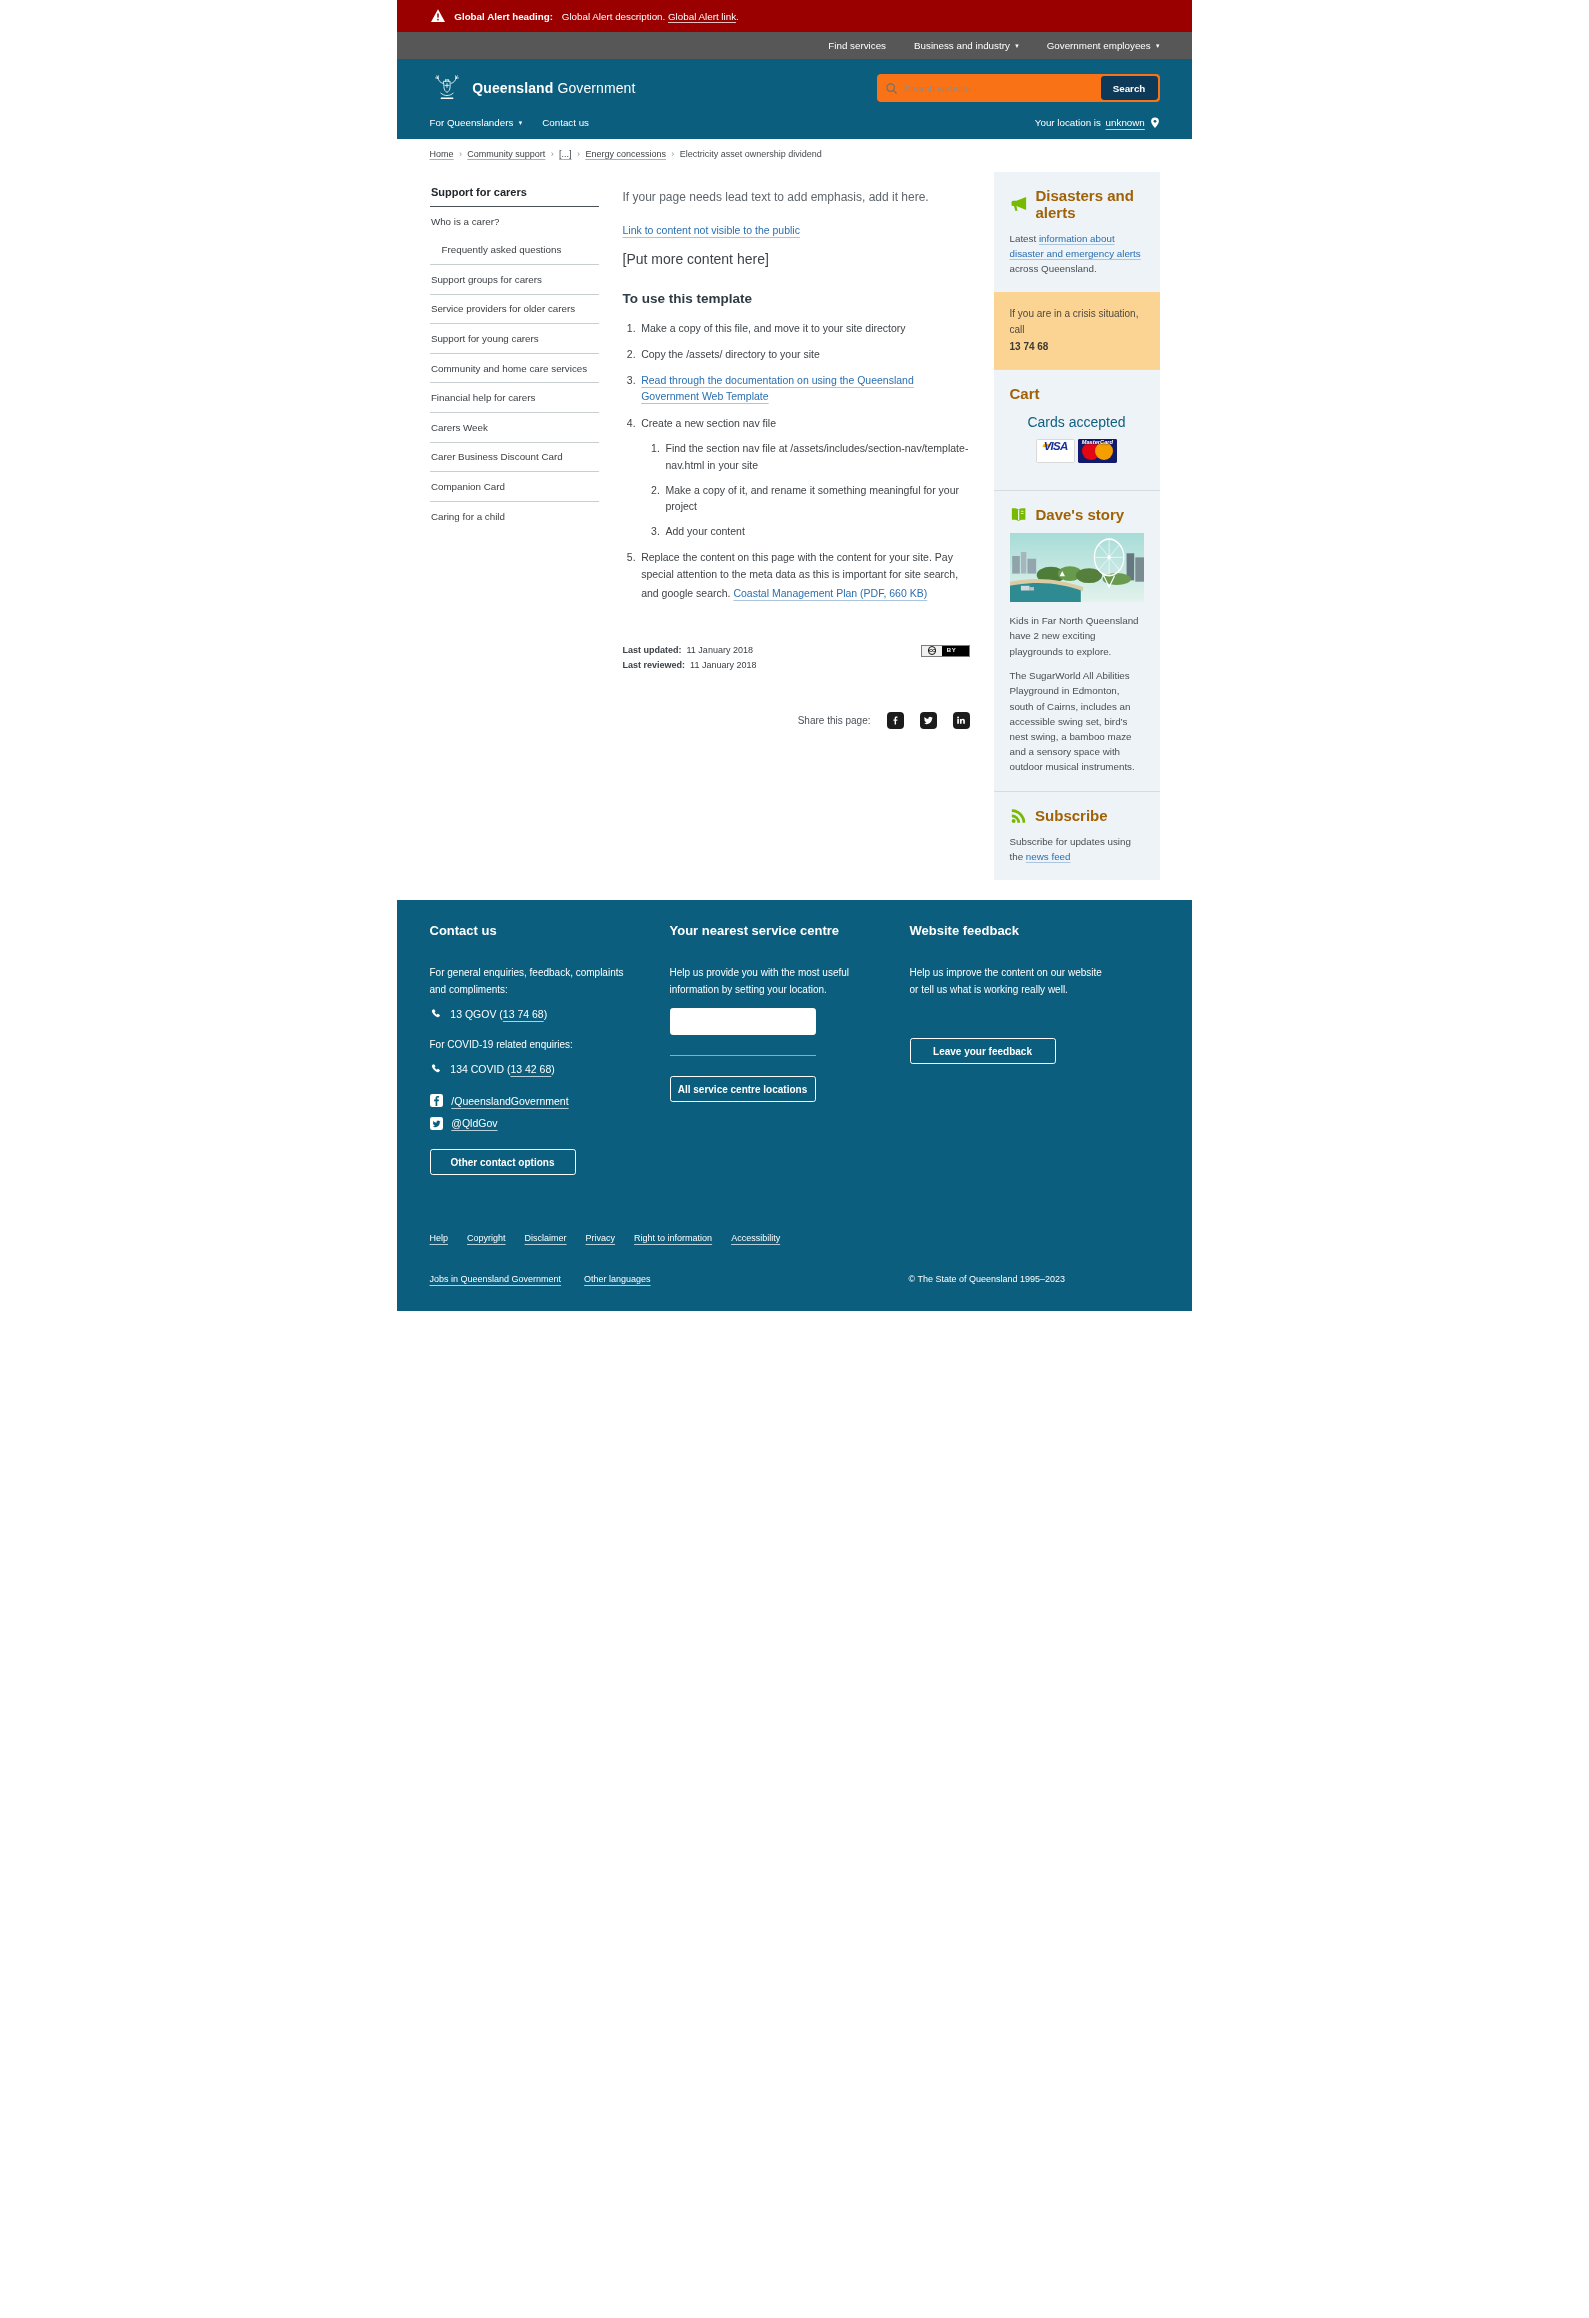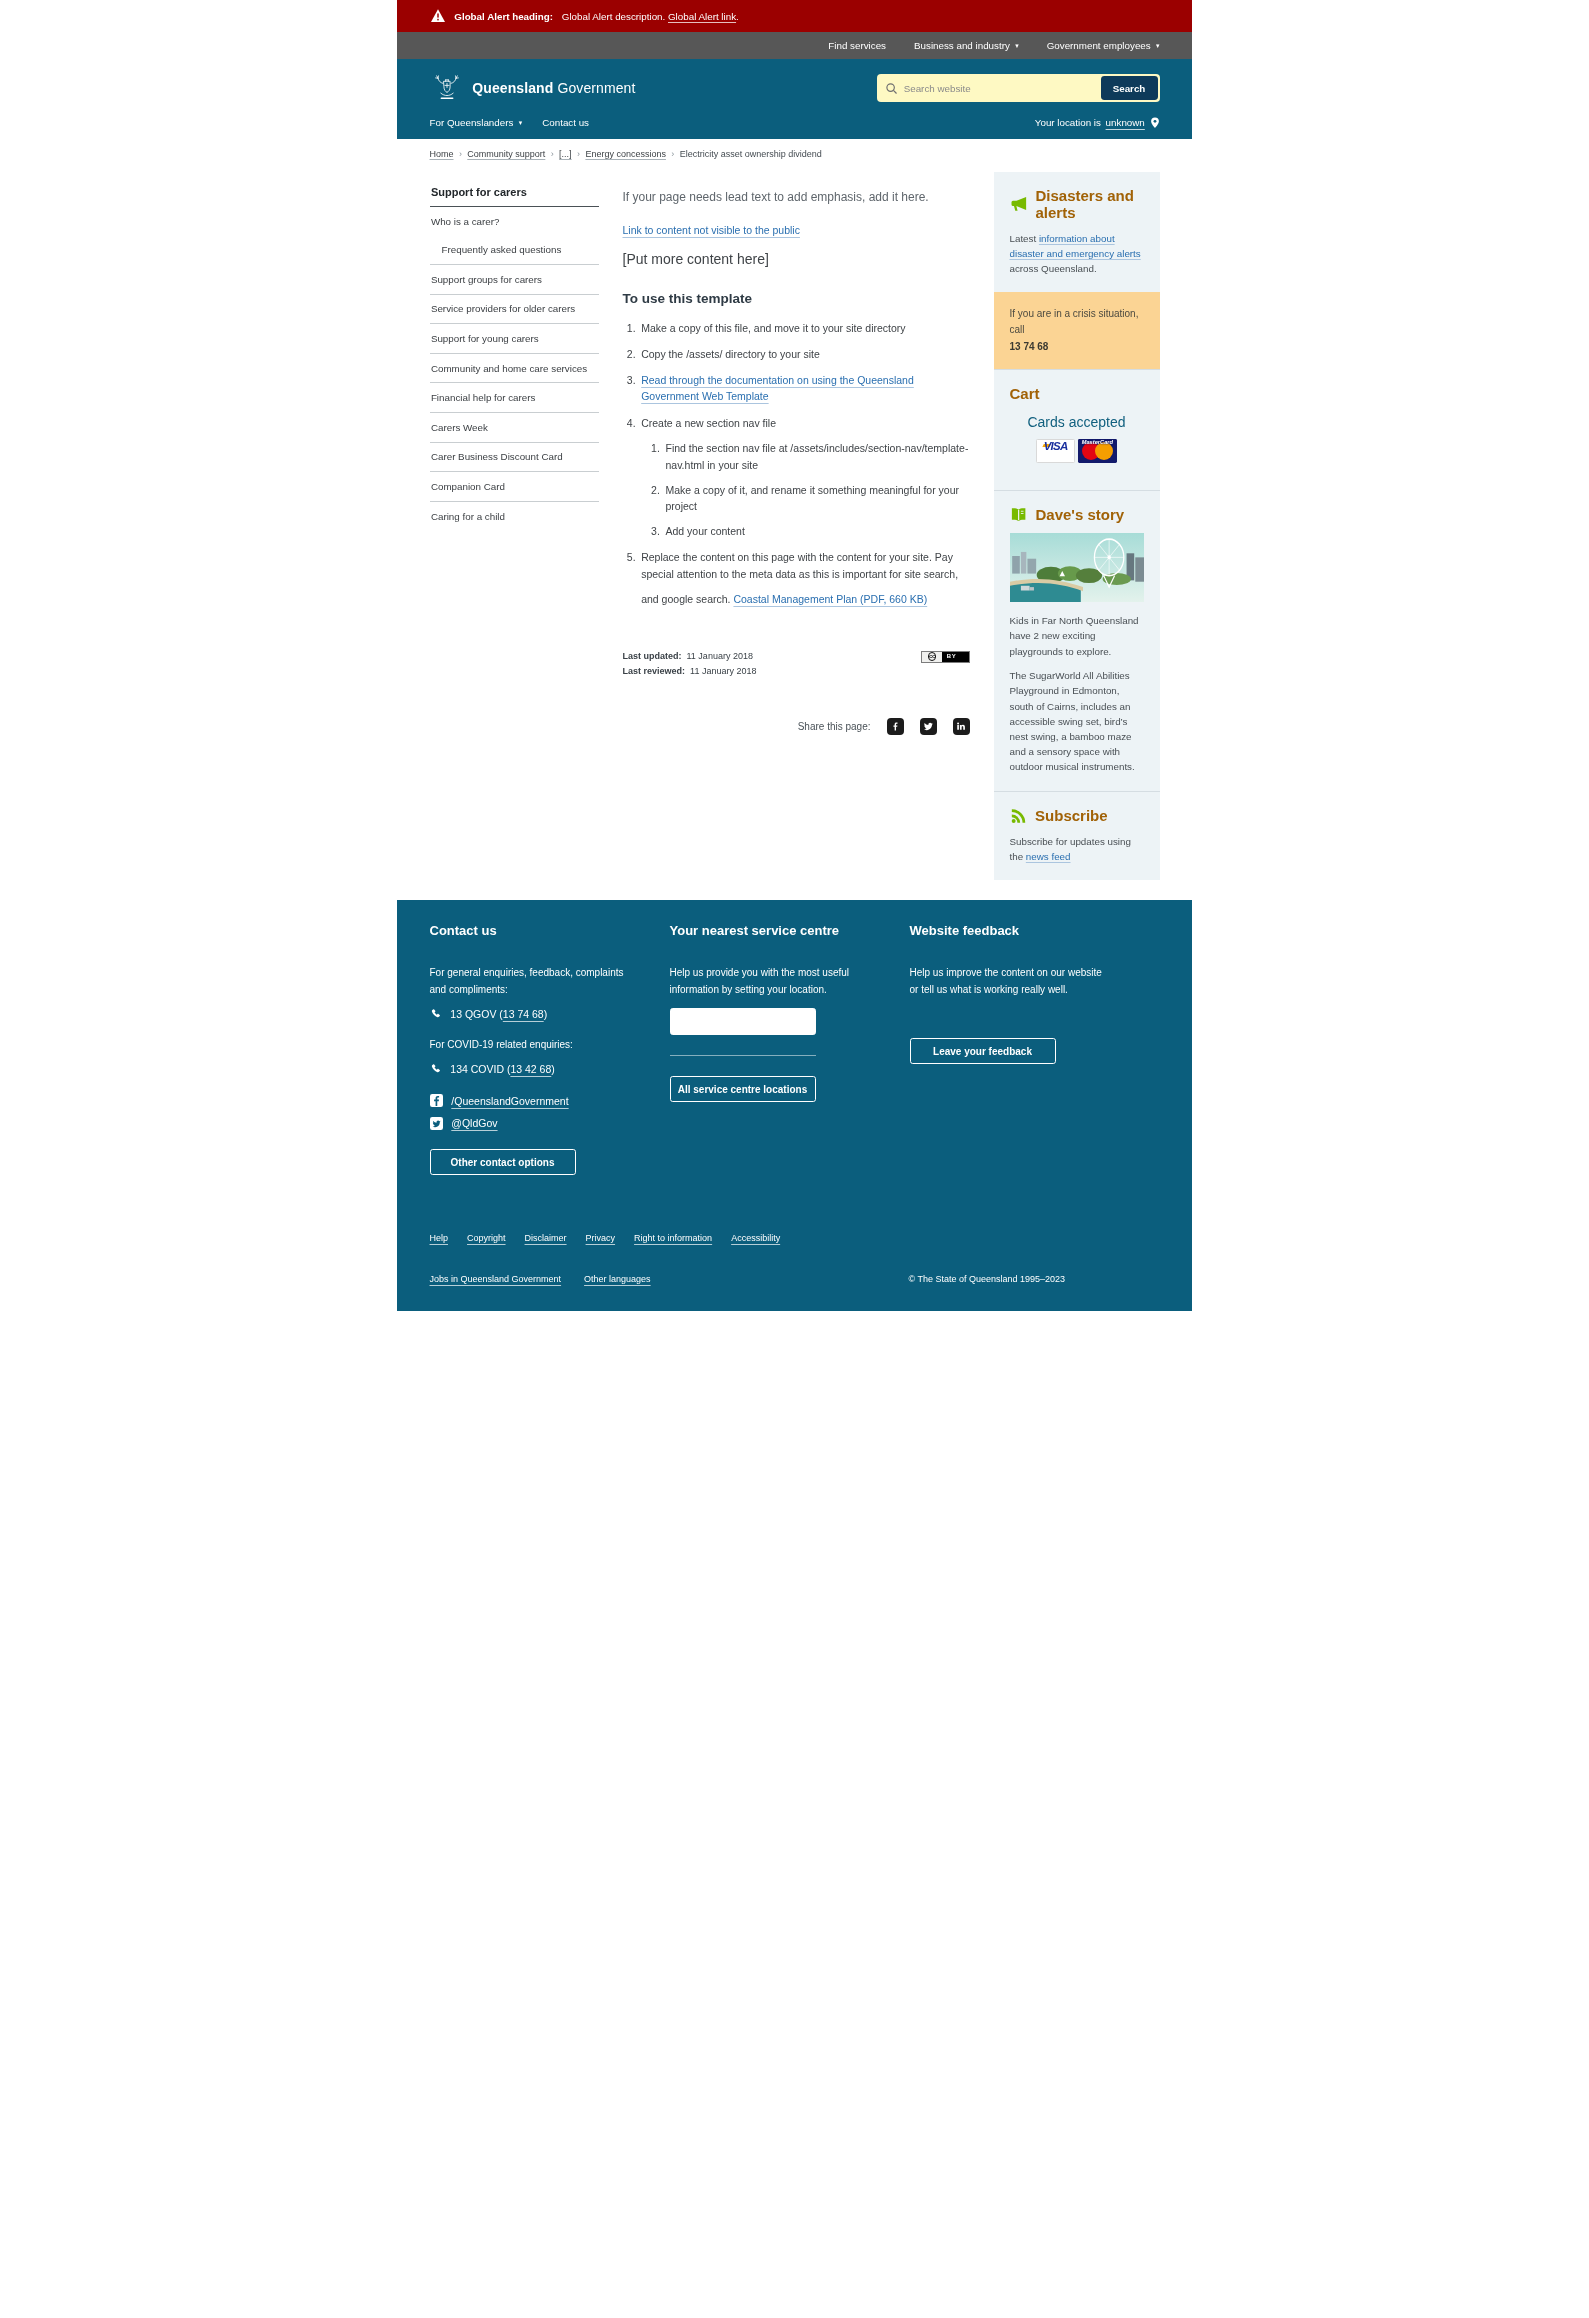--- a/index.html
+++ b/index.html
@@ -23,21 +23,21 @@
   .metabar .wrap { display:flex; justify-content:flex-end; align-items:center; gap:28px; }
   .metabar a { color:#fff; text-decoration:none; font-size:9.8px; display:inline-flex; align-items:center; gap:5.4px; }
   .caret { font-size:6.8px; color:#fff; position:relative; top:0.7px; }
 
   
   .header { background:#0b5e7d; color:#fff; }
   .header-top { display:flex; align-items:center; justify-content:space-between; padding:13.5px 0 9.5px; }
   .brand { display:flex; align-items:center; gap:8.8px; text-decoration:none; color:#fff; }
   .brand-text { font-size:14px; letter-spacing:0.1px; }
   .brand-text .b1 { font-weight:bold; }
-  .search { background:#fef9c3; border-radius:4px; display:flex; align-items:center; width:283px; height:28px; padding:0 2px 0 8.8px; }
+  .search { background:#f97316; border-radius:4px; display:flex; align-items:center; width:283px; height:28px; padding:0 2px 0 8.8px; }
   .search input { border:0; outline:none; flex:1; font-size:9.8px; padding:0 5.4px; color:#333; font-family:inherit; background:transparent; }
   .search input::placeholder { color:#8a8a8a; }
   .search button { background:#0e3a5a; color:#fff; border:0; border-radius:3.4px; height:24px; width:57px; font-weight:bold; font-size:9.8px; font-family:inherit; cursor:pointer; }
   .header-nav { display:flex; align-items:center; padding:4px 0 10.8px; font-size:9.8px; }
   .header-nav .left { display:flex; gap:20px; align-items:center; }
   .header-nav a { color:#fff; text-decoration:none; display:inline-flex; align-items:center; gap:5.4px; }
   .header-nav .loc { margin-left:auto; display:flex; align-items:center; gap:4.7px; }
   .header-nav .loc a { text-decoration:underline; text-decoration-color:rgba(255,255,255,.75); text-underline-offset:2.7px; }
 
   
@@ -61,21 +61,21 @@
   main h1 { font-size:17.6px; line-height:1.3; color:#2f3b45; margin:20px -24px 0 0; font-weight:bold; }
   .lead { font-size:12px; color:#5f666c; margin:19px -24px 0 0; line-height:1.5; }
   .plink { margin:17.6px 0 0; font-size:10.5px; }
   .content-link { color:#2a6fb0; text-decoration:underline; text-decoration-color:#abc5df; text-underline-offset:2.7px; }
   .note { margin:15px 0 0; font-size:14px; color:#3f4347; }
   main h2 { font-size:13.5px; color:#2f3b45; margin:24px 0 0; font-weight:bold; }
   ol.steps { margin:13.5px 0 0; padding-left:16px; font-size:10.5px; color:#3f4347; line-height:1.55; }
   ol.steps > li { margin-bottom:10px; padding-left:2.7px; }
   ol.steps ol { margin:9.5px 0 0; padding-left:21.6px; }
   ol.steps ol li { margin-bottom:8.8px; padding-left:2.7px; }
-  .block-link { display:inline-block; margin-top:9px; }
+  .block-link { display:inline-block; margin-top:3px; }
 
   .meta-row { display:flex; justify-content:space-between; align-items:flex-start; margin-top:42px; font-size:9px; color:#3b4248; line-height:1.65; }
   .meta-row .lbl { font-weight:bold; }
   .cc { display:inline-flex; align-items:stretch; height:12px; border:0.7px solid #7c7c7c; background:#000; text-decoration:none; margin-top:1.4px; }
   .cc-left { background:#f0f0ee; color:#111; width:20px; display:flex; align-items:center; justify-content:center; }
   .cc-left i { font-style:normal; font-size:5.7px; font-weight:bold; border:0.7px solid #111; border-radius:50%; width:8.8px; height:8.8px; display:flex; align-items:center; justify-content:center; }
   .cc-right { color:#fff; font-size:6px; font-weight:bold; letter-spacing:0.7px; display:flex; align-items:center; padding:0 12px 0 4.7px; }
 
   .share-row { display:flex; align-items:center; justify-content:flex-end; gap:16px; margin-top:39px; font-size:10px; color:#4a5258; }
   .share-icon { width:17px; height:17px; border-radius:4px; background:#1c1c1c; display:flex; align-items:center; justify-content:center; }

